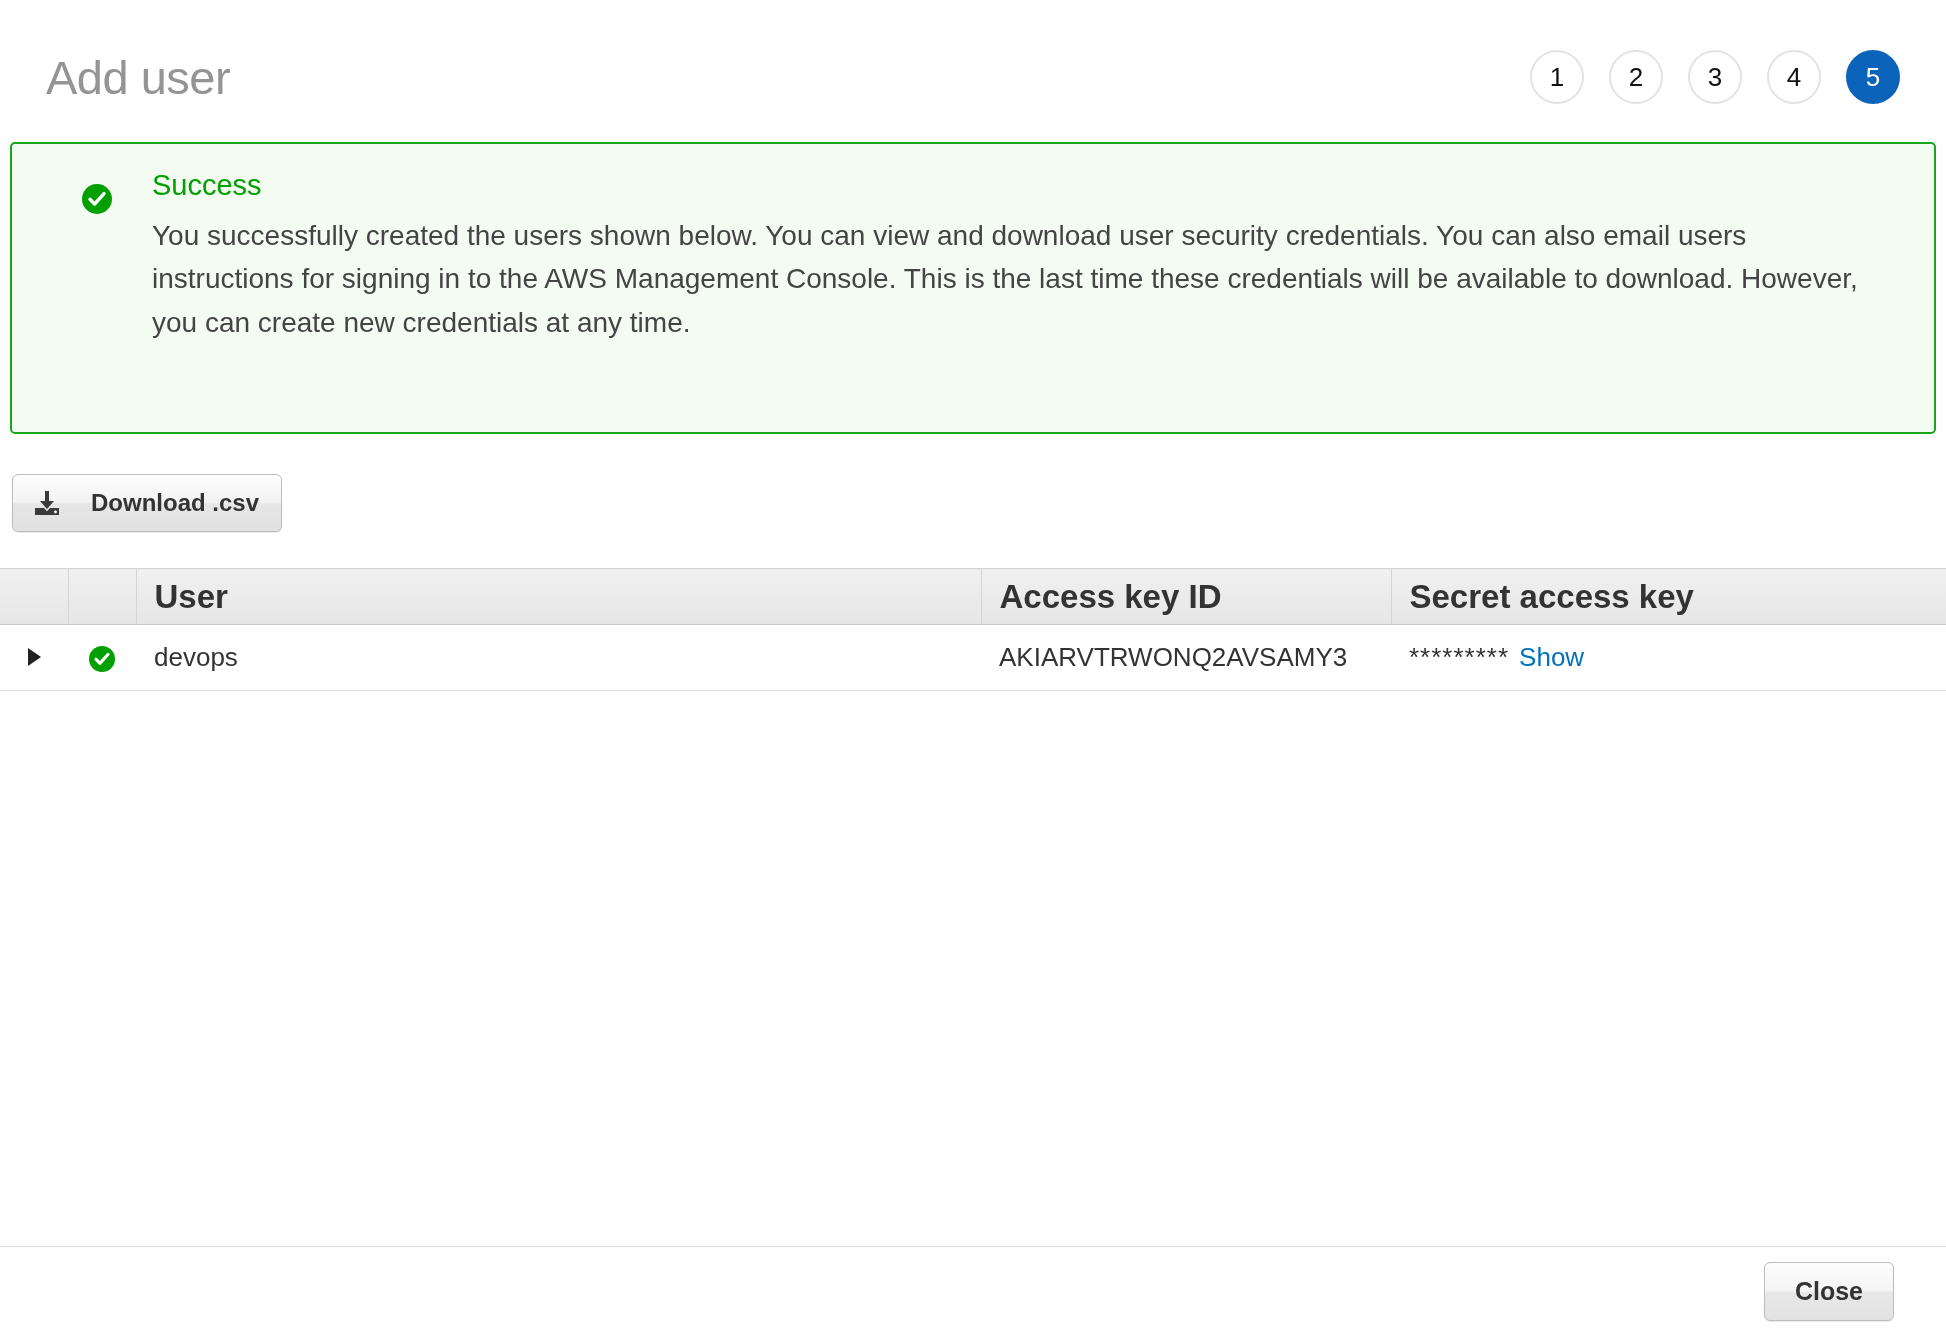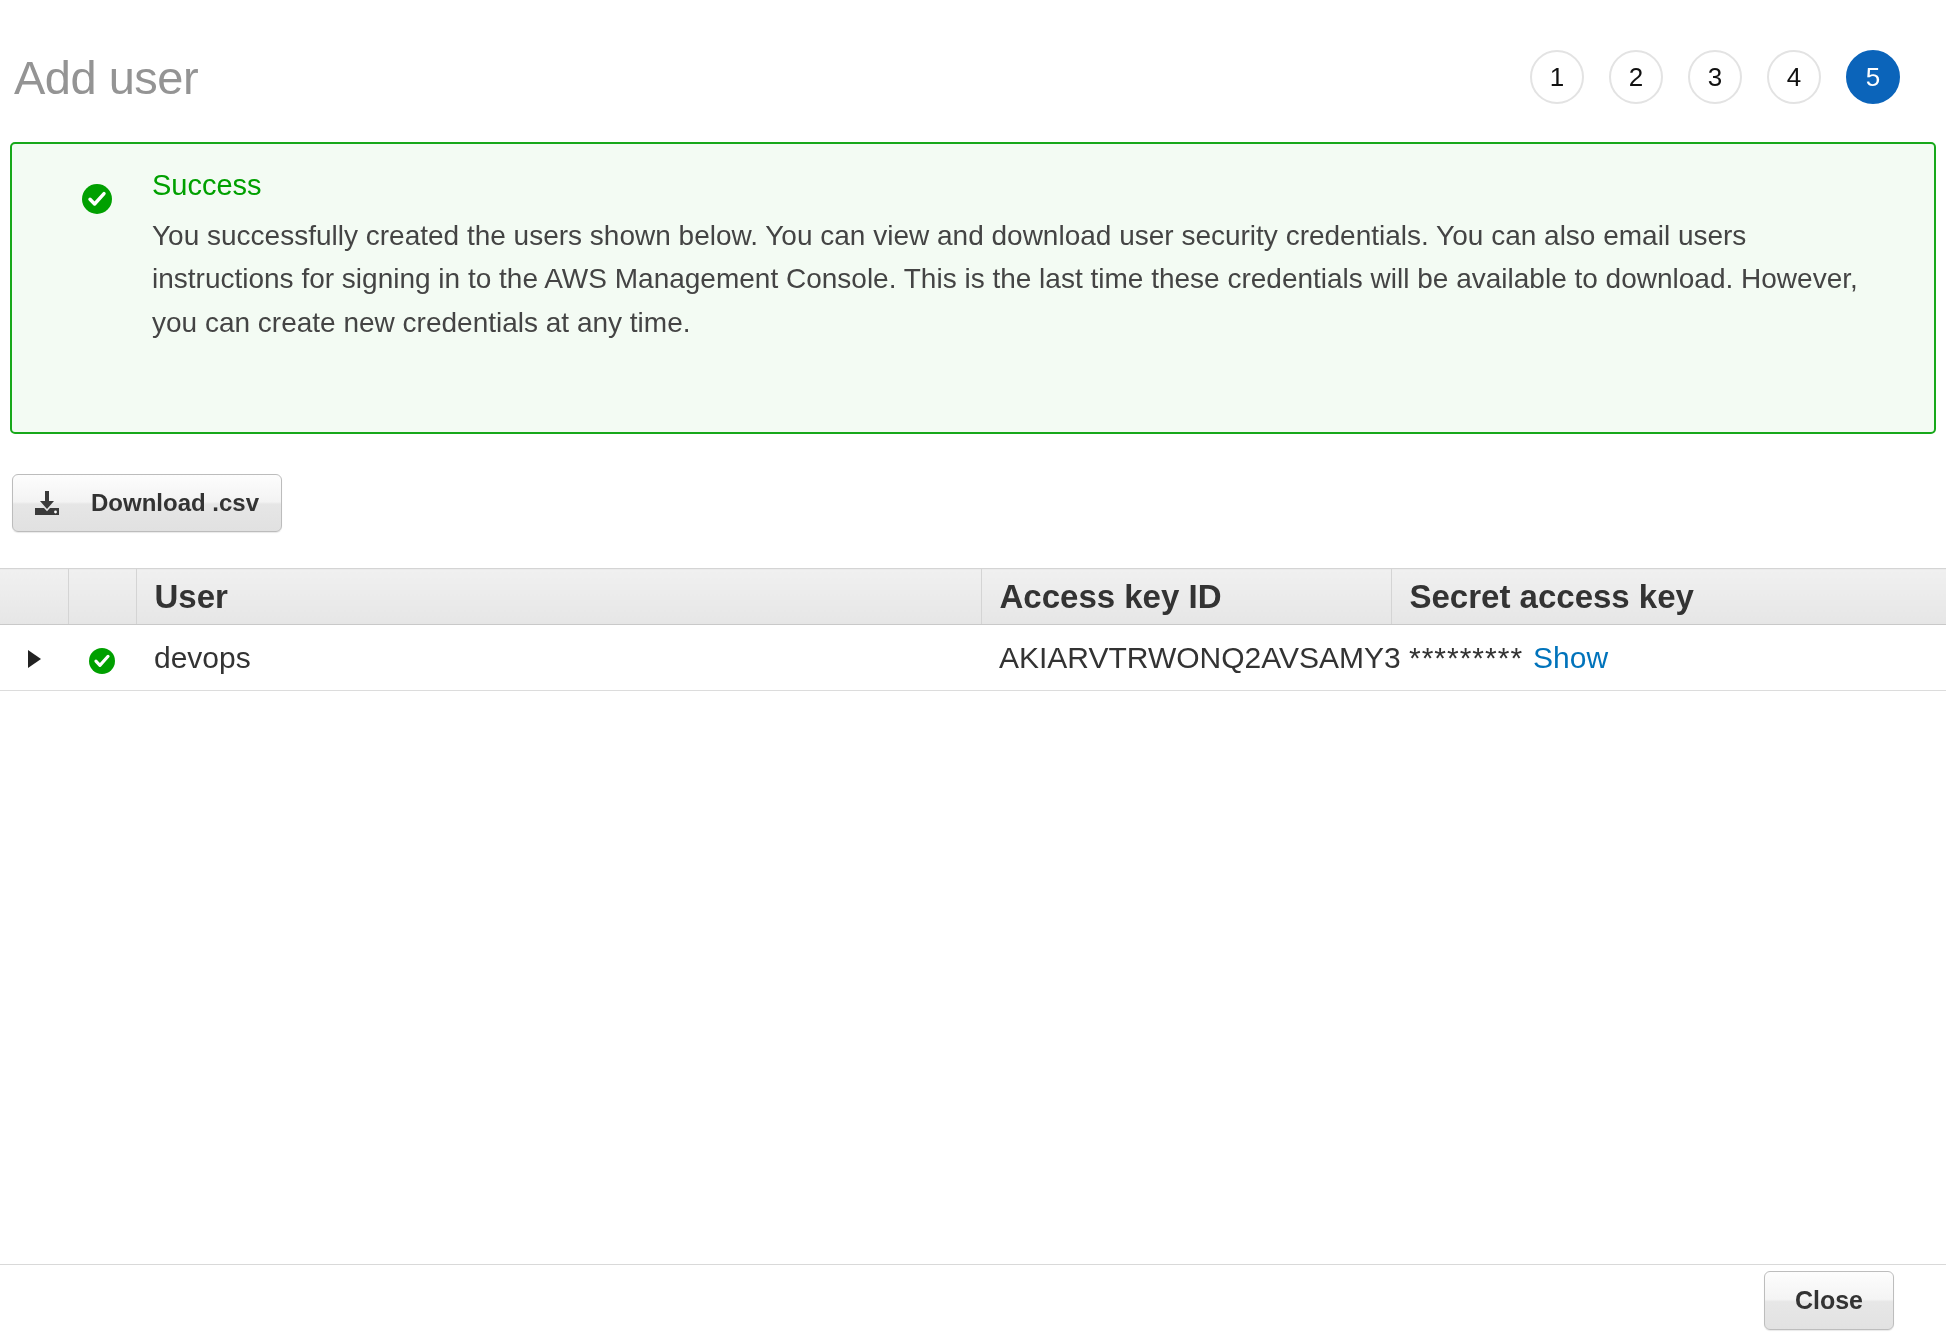--- a/index.html
+++ b/index.html
@@ -11,20 +11,21 @@
     color: #333333;
     overflow: hidden;
   }
   .page { position: relative; width: 1946px; height: 1336px; background:#fff; }
 
   
   .header {
     display: flex; align-items: center; justify-content: space-between;
     padding: 22px 40px 0 10px;
     height: 132px;
+    margin-left: 32px;
   }
   .page-title {
     font-size: 47px;
     font-weight: 400;
     color: #949494;
     letter-spacing: -0.5px;
     line-height: 1;
     padding-left: 4px;
   }
   .steps { display: flex; align-items: center; gap: 25px; padding-right: 6px; }
@@ -101,21 +102,21 @@
     vertical-align: middle;
   }
   table.creds thead th.col-expand { width: 68px; padding: 0; }
   table.creds thead th.col-status { width: 68px; padding: 0; }
   table.creds thead th.col-user   { width: 845px; }
   table.creds thead th.col-akid   { width: 410px; }
   table.creds thead th.col-secret { border-right: none; }
   table.creds tbody td {
     border-bottom: 1px solid #dcdcdc;
     height: 66px;
-    font-size: 30px;
+    font-size: 26px;
     color: #333;
     padding: 0 18px;
     vertical-align: middle;
   }
   table.creds tbody td.c-expand { padding: 0; text-align: center; }
   table.creds tbody td.c-status { padding: 0; text-align: center; }
   .caret {
     display: inline-block;
     width: 0; height: 0;
     border-top: 9px solid transparent;
@@ -123,21 +124,21 @@
     border-left: 13px solid #222;
     cursor: pointer;
   }
   .row-check { width: 26px; height: 26px; display: inline-block; vertical-align: middle; }
   .mask { letter-spacing: 1px; color: #333; }
   .show-link { color: #0073bb; text-decoration: none; margin-left: 10px; cursor: pointer; }
 
   
   .footer {
     position: absolute; left: 0; right: 0; bottom: 0;
-    height: 72px;
+    height: 90px;
     border-top: 1px solid #d9d9d9;
     display: flex; align-items: center; justify-content: flex-end;
     padding-right: 52px;
     background: #fff;
   }
   .btn-close {
     font-size: 25px; font-weight: bold; color: #333;
     background: linear-gradient(to bottom, #fdfdfd 0%, #f4f4f4 48%, #e7e7e7 52%, #e2e2e2 100%);
     border: 1px solid #bdbdbd;
     border-radius: 6px;

